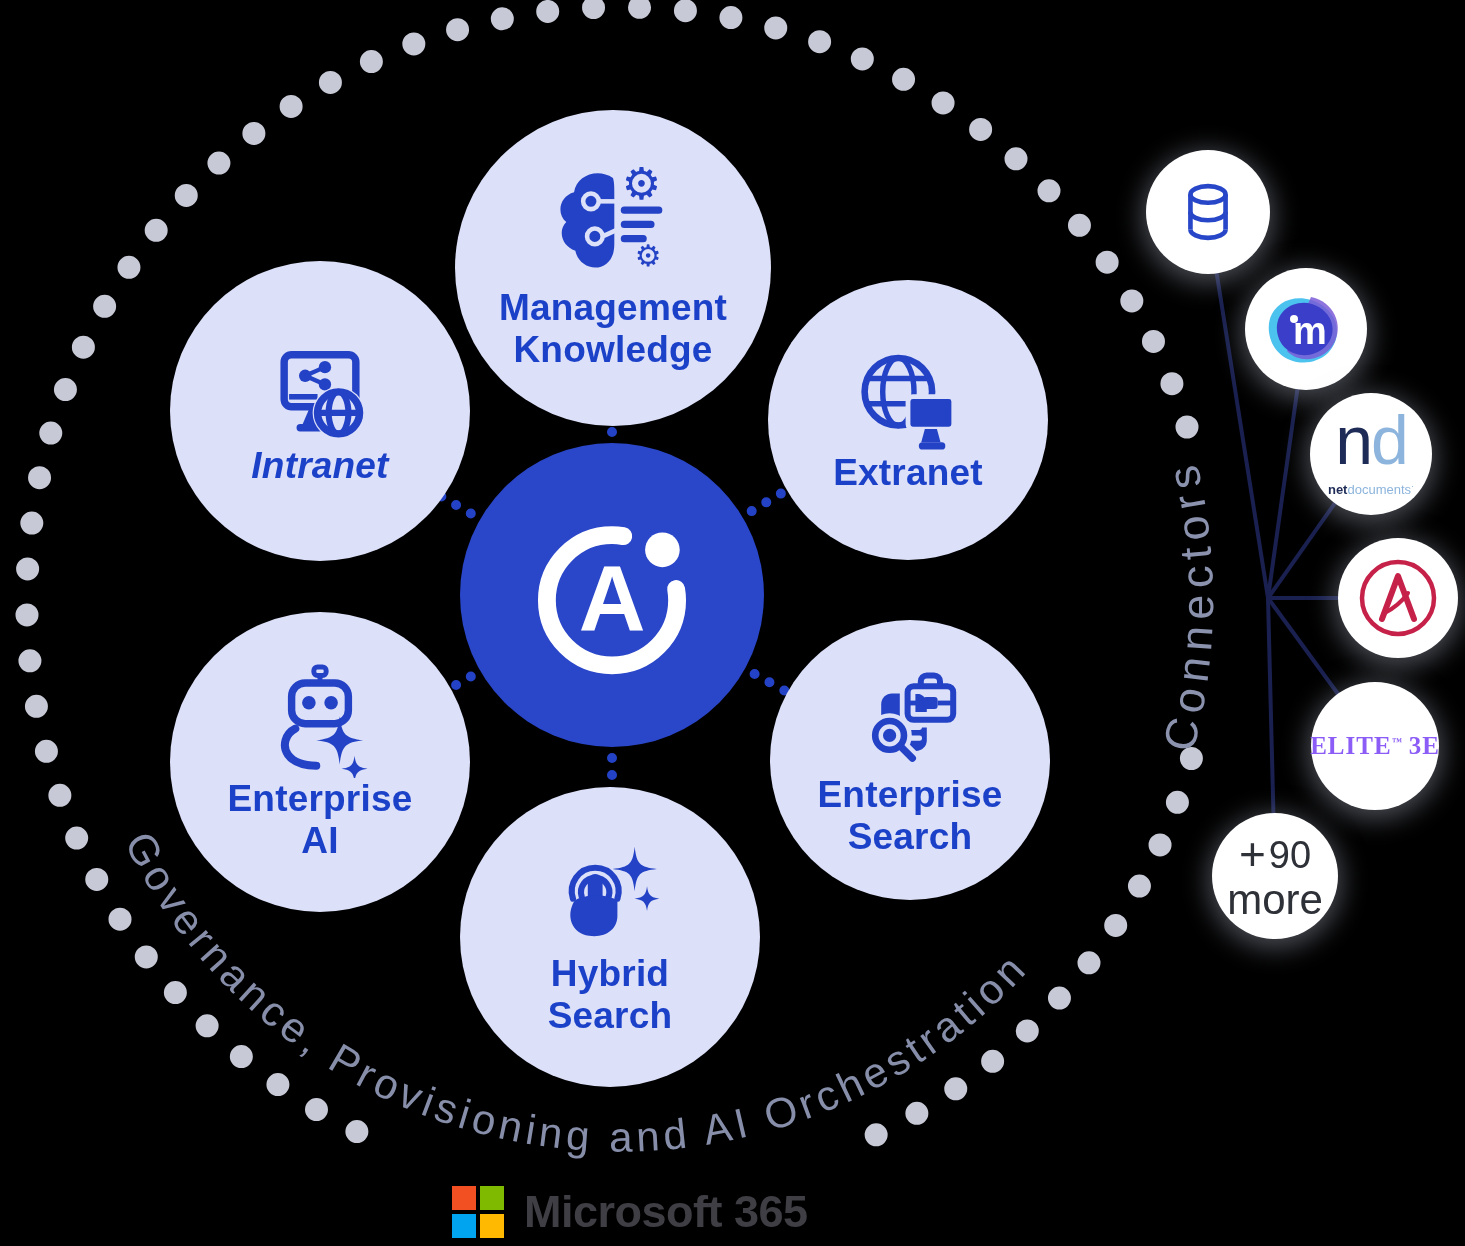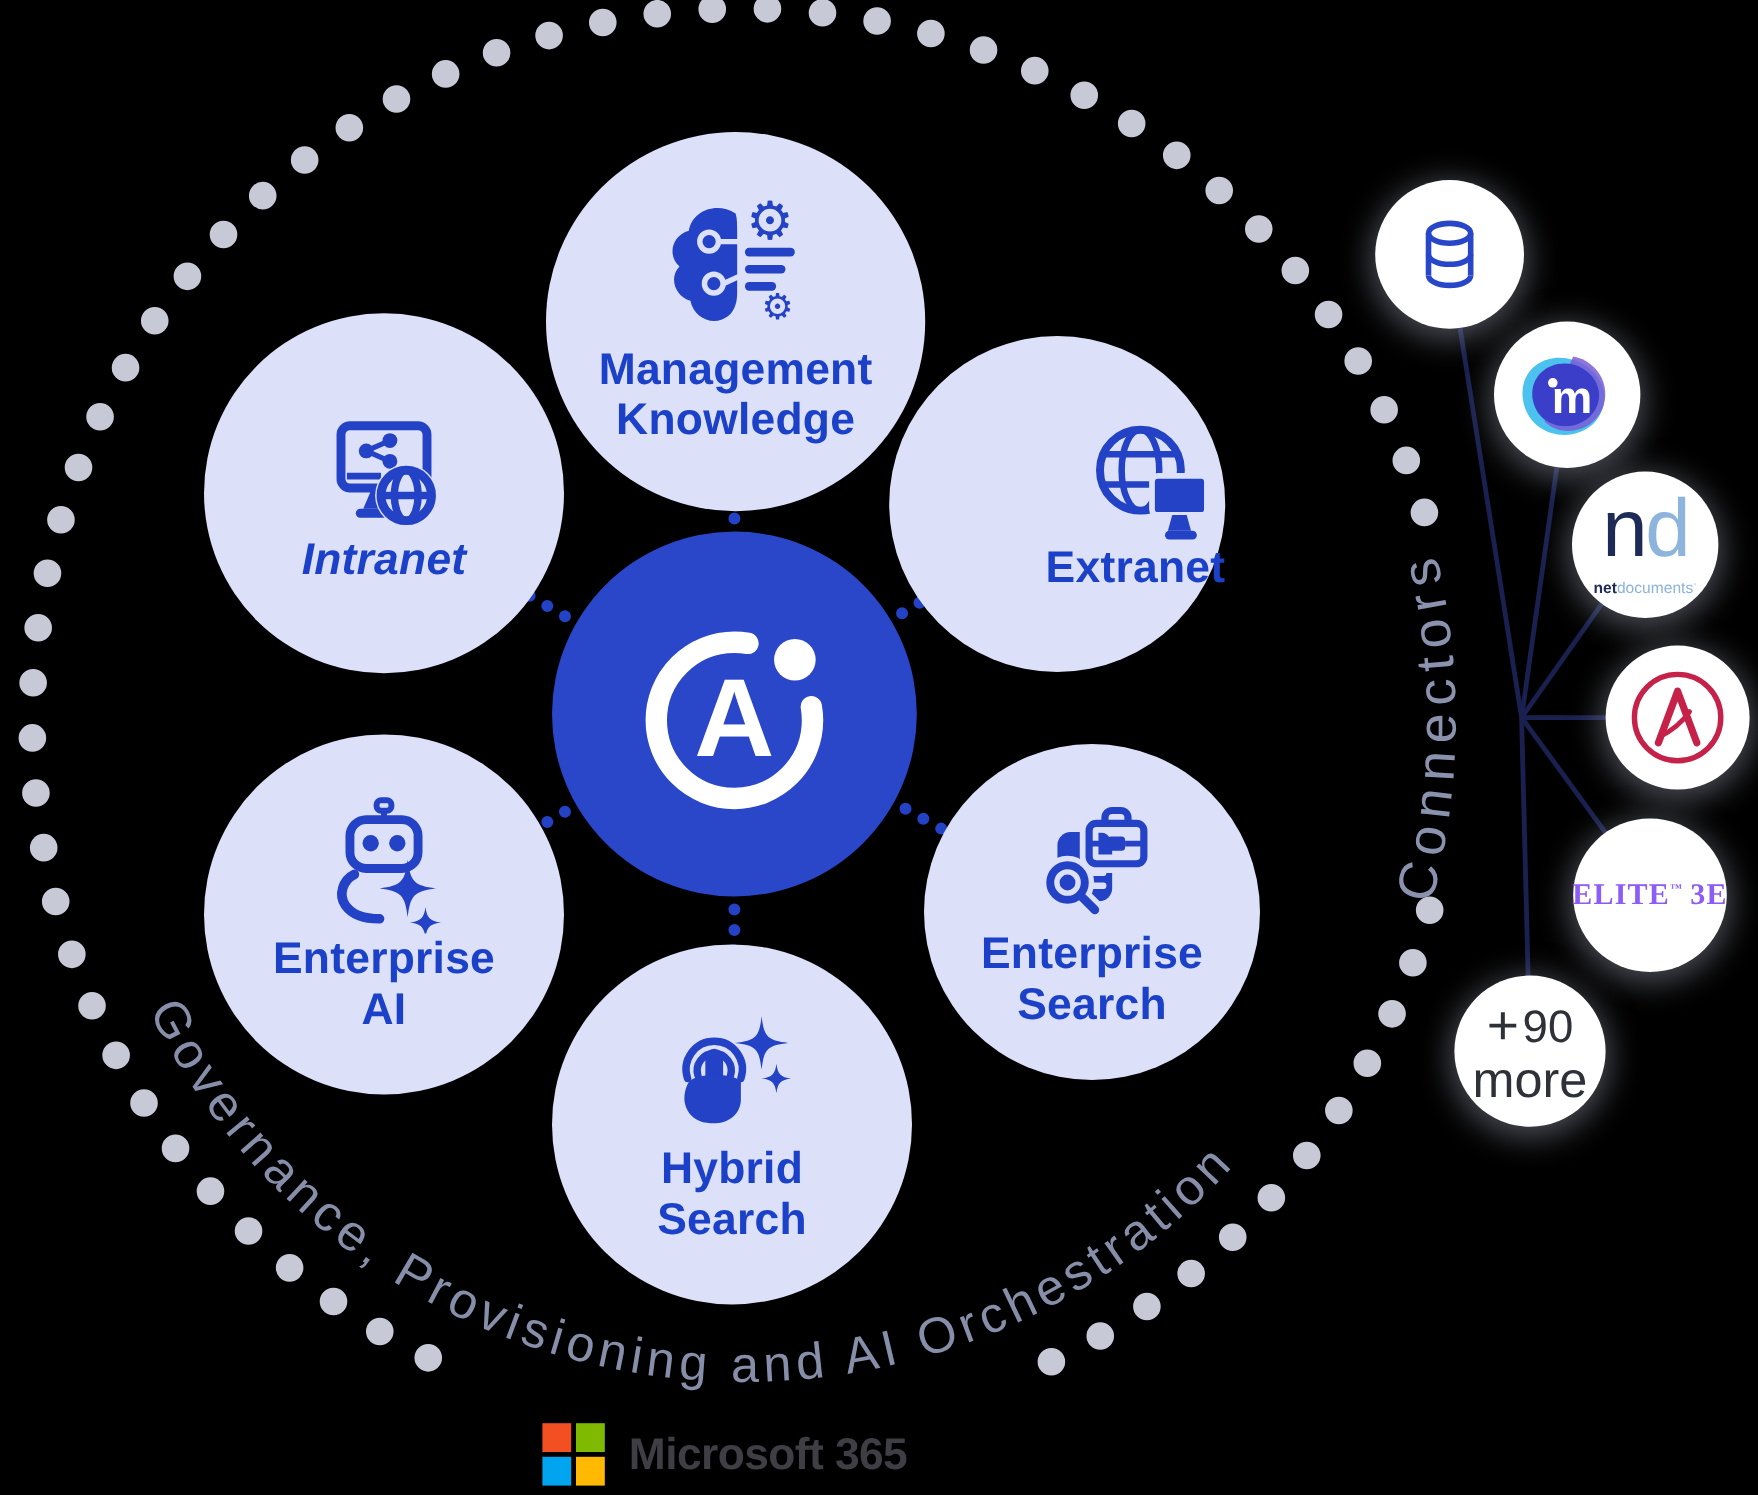--- a/index.html
+++ b/index.html
@@ -40,21 +40,21 @@
   .more-box{color:#2F3138;line-height:1.0;}
   .more-line1{font-size:38px;}
   .more-line1 .plus{font-size:46px;font-weight:300;vertical-align:-2px;margin-right:3px;}
   .more-line2{font-size:42px;margin-top:2px;}
   .footer{
     position:absolute;left:452px;top:1186px;display:flex;align-items:center;z-index:2;
   }
   .ms-squares{display:grid;grid-template-columns:24px 24px;grid-template-rows:24px 24px;gap:4px;}
   .ms-squares div{width:24px;height:24px;}
   .ms-text{
-    margin-left:20px;font-size:37px;font-weight:600;color:#3E3E44;letter-spacing:-0.5px;
+    margin-left:20px;font-size:45px;font-weight:600;color:#3E3E44;letter-spacing:-0.5px;
   }
 </style>
 </head>
 <body>
 
 <svg id="bg-svg" width="1465" height="1246" viewBox="0 0 1465 1246">
   <defs>
     <path id="govPath" d="M 124 842 A 552 552 0 0 0 1124 824.5" fill="none"></path>
     <path id="connPath" d="M 1192.8 753.5 A 593 593 0 0 0 1188.6 431.6" fill="none"></path>
   </defs>
@@ -103,21 +103,21 @@
     <rect x="56" y="54" width="20" height="5.5" rx="2.7" fill="#2342C6"></rect>
     <text x="72" y="26" text-anchor="middle" font-family="DejaVu Sans" font-size="34" fill="#2342C6">⚙</text>
     <text x="77" y="78" text-anchor="middle" font-family="DejaVu Sans" font-size="23" fill="#2342C6">⚙</text>
   </svg>
   <div class="label">
     <div>Management</div>
     <div>Knowledge</div>
   </div>
 </div>
 
-<div class="circle sat" style="left:741px;top:280px;width:280px;height:280px;align-items:flex-end;">
+<div class="circle sat" style="left:768px;top:280px;width:280px;height:280px;">
   <svg class="icon" width="122" height="106" viewBox="0 0 100 88">
     <circle cx="42" cy="38" r="28" fill="none" stroke="#2342C6" stroke-width="5.5"></circle>
     <ellipse cx="42" cy="38" rx="13" ry="28" fill="none" stroke="#2342C6" stroke-width="4.5"></ellipse>
     <line x1="16" y1="27" x2="68" y2="27" stroke="#2342C6" stroke-width="4.5"></line>
     <line x1="15" y1="48" x2="69" y2="48" stroke="#2342C6" stroke-width="4.5"></line>
     <rect x="50" y="42" width="38" height="27" rx="4" fill="#2342C6" stroke="#DCE0F8" stroke-width="4"></rect>
     <path d="M64 69 h10 l3 11 h-16 z" fill="#2342C6"></path>
     <rect x="59" y="80" width="22" height="6" rx="3" fill="#2342C6"></rect>
   </svg>
   <div class="label">

